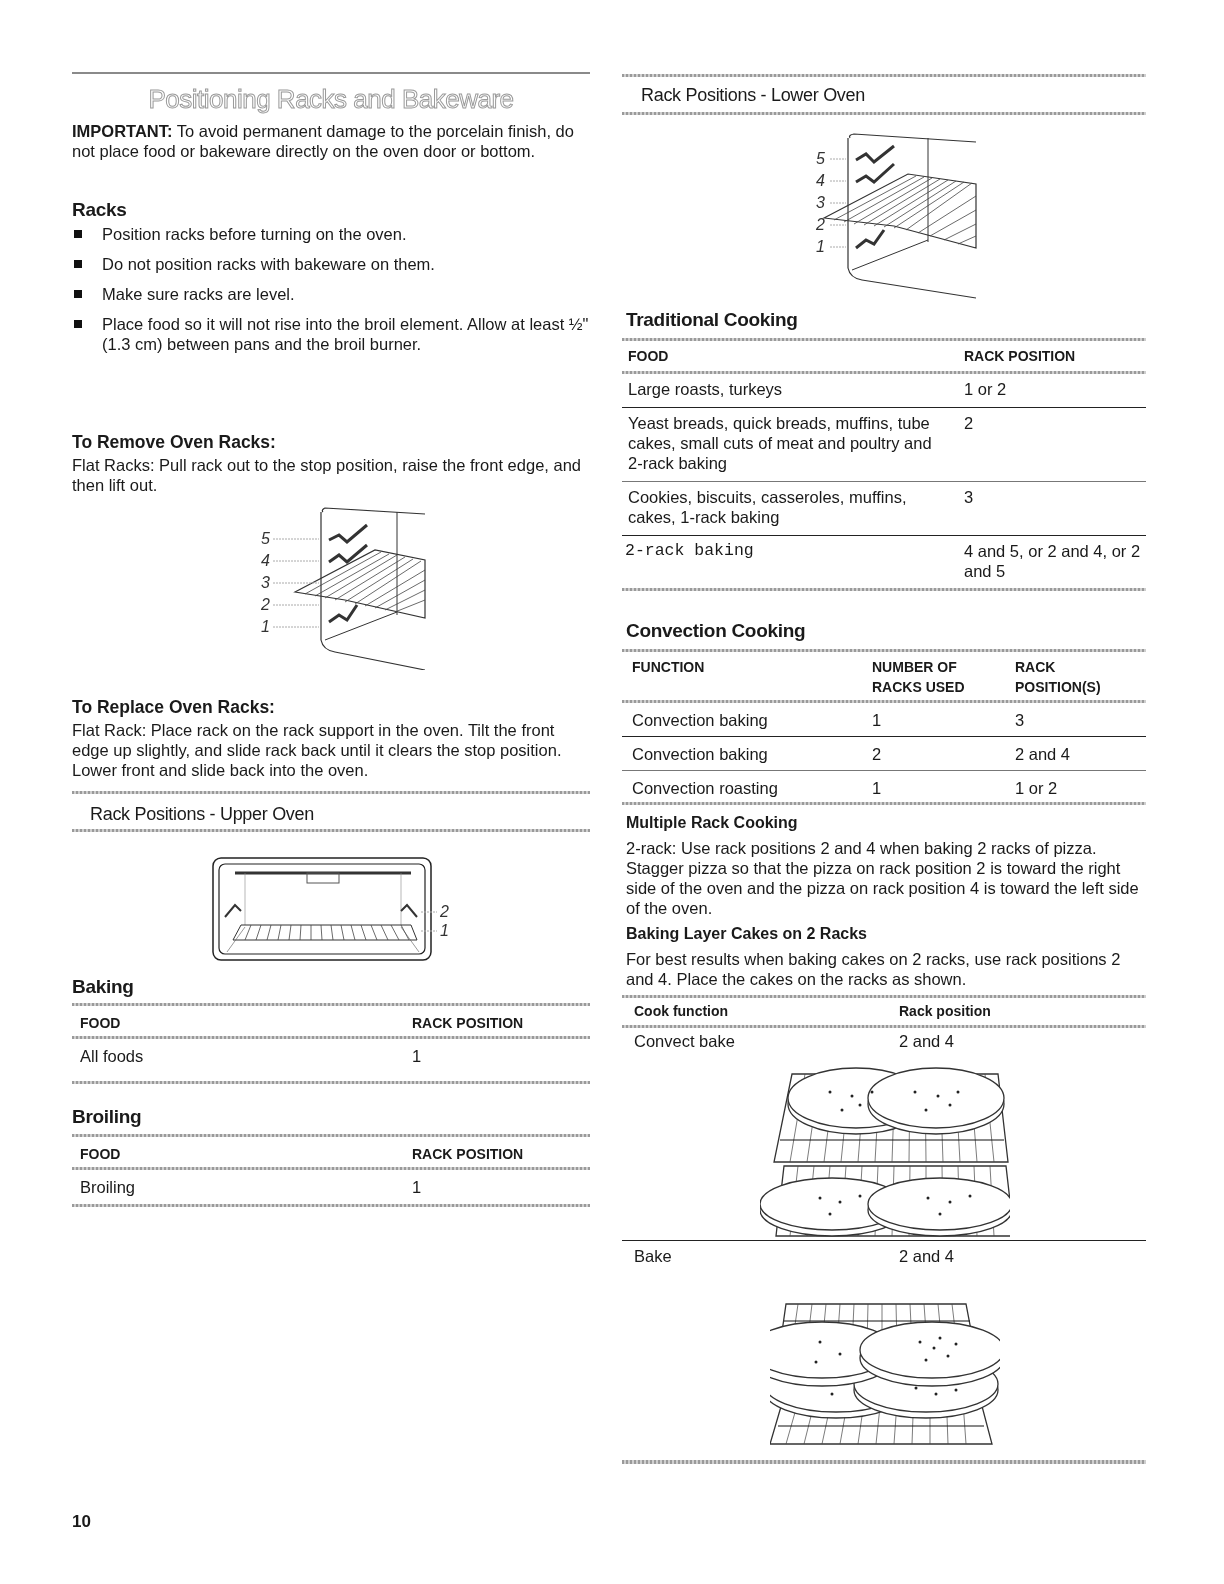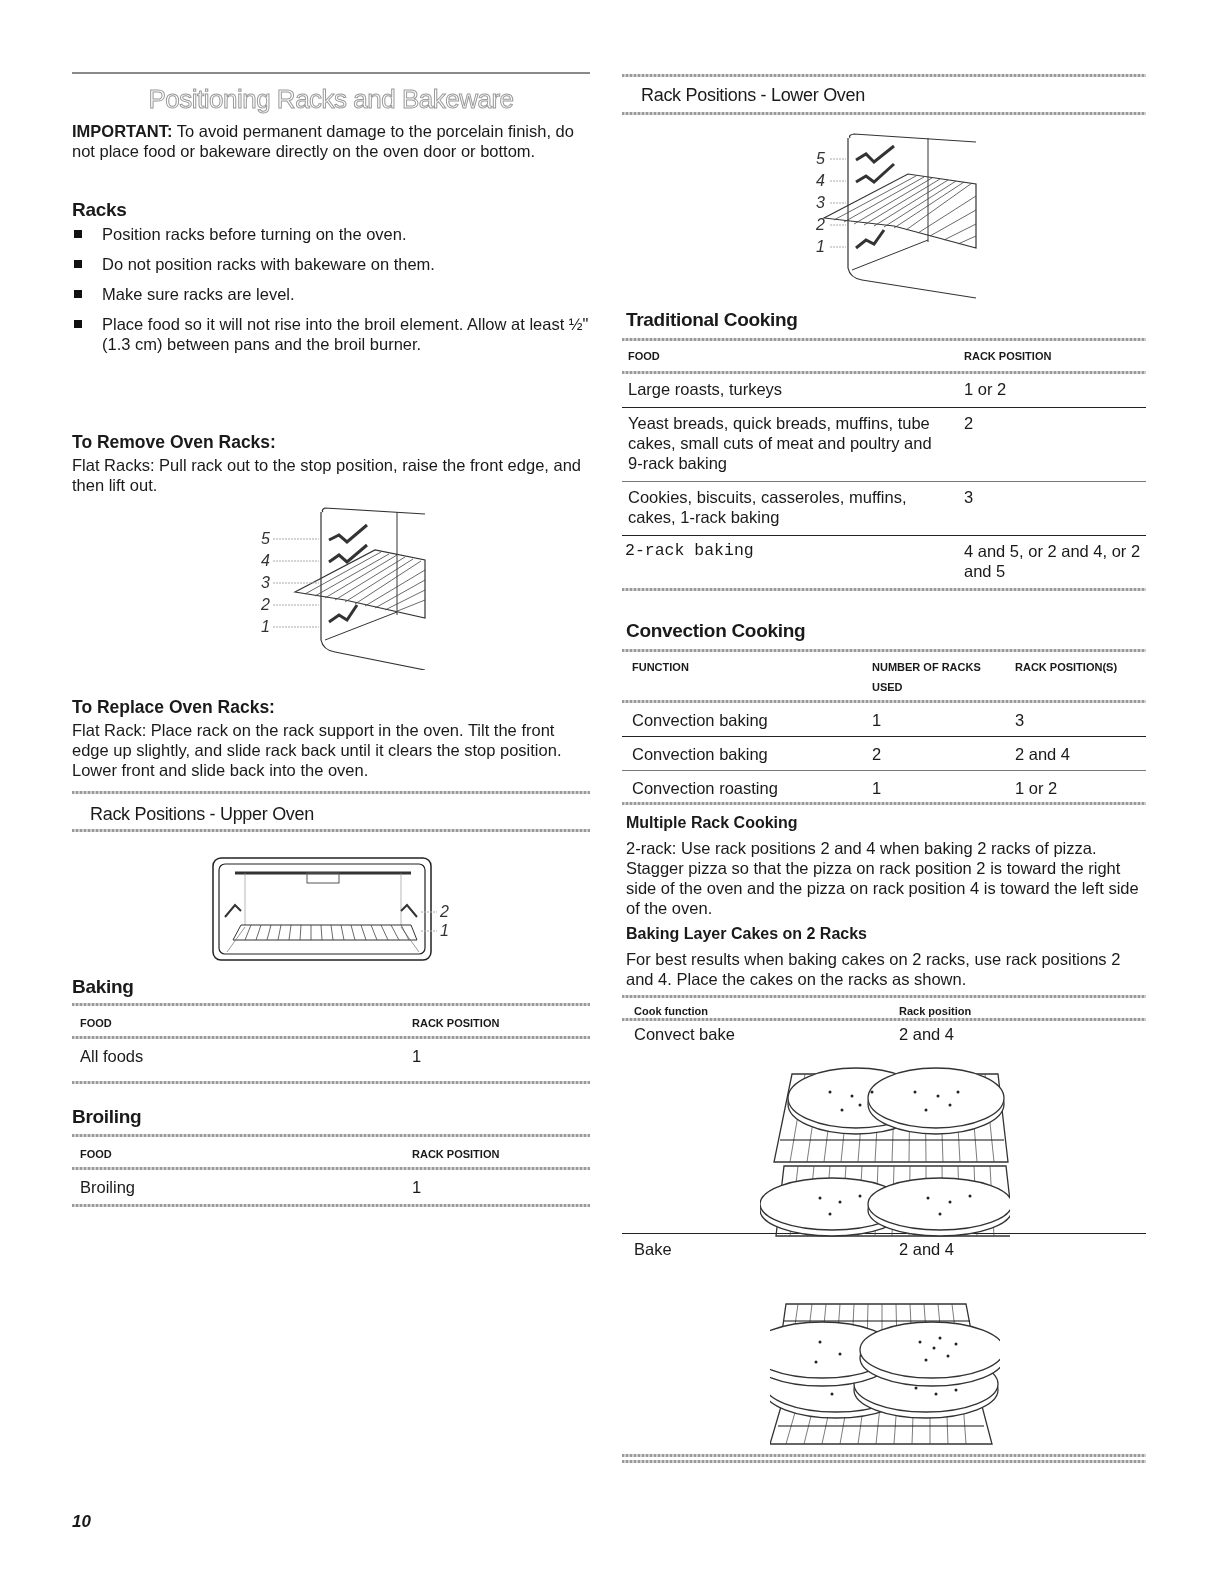--- a/index.html
+++ b/index.html
@@ -11,21 +11,21 @@
   .solid-rule { height:1px; background:#222; }
   .top-rule { height:2px; background:#8a8a8a; }
   .page-title { font-size:26px; color:#fff; -webkit-text-stroke:1px #9a9a9a; text-align:center; letter-spacing:-0.5px; font-weight:normal; }
   .body-text { font-size:16.5px; line-height:20px; }
   .h2 { font-size:19px; font-weight:bold; letter-spacing:-0.3px; }
   .h3 { font-size:17.5px; font-weight:bold; }
   .h4 { font-size:16px; font-weight:bold; }
   .bullets { list-style:none; margin:0; padding:0; }
   .bullets li { position:relative; padding-left:30px; margin-bottom:10px; font-size:16.5px; line-height:20px; }
   .bullets li::before { content:""; position:absolute; left:2px; top:6px; width:8px; height:8px; background:#111; }
-  .th { font-size:11px; font-weight:bold; line-height:20px; }
+  .th { font-size:14px; font-weight:bold; line-height:20px; }
   .td { font-size:16.5px; line-height:20px; }
   .boxed-title { font-size:18px; font-weight:normal; letter-spacing:-0.3px; }
   svg text { font-family:"Liberation Sans", sans-serif; font-style:italic; }
 </style>
 </head>
 <body>
 
 <div class="abs col-left top-rule" style="top:72px;"></div>
 <div class="abs col-left page-title" style="top:84px;">Positioning Racks and Bakeware</div>
 
@@ -145,21 +145,21 @@
     <span class="th abs" style="left:340px; top:7px;">RACK POSITION</span>
   </div>
   <div class="gray-rule"></div>
   <div style="position:relative; height:34px;">
     <span class="td abs" style="left:8px; top:7px;">Broiling</span>
     <span class="td abs" style="left:340px; top:7px;">1</span>
   </div>
   <div class="gray-rule"></div>
 </div>
 
-<div class="abs" style="left:72px; top:1512px; font-size:17px; font-weight:bold;font-style:italic;">10</div>
+<div class="abs" style="left:72px; top:1512px; font-size:17px; font-weight:bold;">10</div>
 
 <div class="abs col-right gray-rule" style="top:74px;"></div>
 <div class="abs boxed-title" style="left:641px; top:85px;">Rack Positions - Lower Oven</div>
 <div class="abs col-right gray-rule" style="top:112px;"></div>
 
 <svg class="abs" style="left:810px; top:130px;" width="180" height="170">
   <path d="M40 8 Q38 5 44 4 L166 12" stroke="#333" fill="none" stroke-width="1.2"></path>
   <path d="M38 8 L38 138 Q40 148 52 150 L166 168" stroke="#333" fill="none" stroke-width="1.2"></path>
   <line x1="118" y1="8" x2="118" y2="112" stroke="#333" stroke-width="1"></line>
   <line x1="42" y1="140" x2="118" y2="110" stroke="#333" stroke-width="1"></line>
@@ -202,21 +202,21 @@
     <span class="th abs" style="left:6px; top:5px;">FOOD</span>
     <span class="th abs" style="left:342px; top:5px;">RACK POSITION</span>
   </div>
   <div class="gray-rule"></div>
   <div style="position:relative; height:33px;">
     <span class="td abs" style="left:6px; top:5px; width:320px;">Large roasts, turkeys</span>
     <span class="td abs" style="left:342px; top:5px;">1 or 2</span>
   </div>
   <div class="solid-rule"></div>
   <div style="position:relative; height:73px;">
-    <span class="td abs" style="left:6px; top:5px; width:320px;">Yeast breads, quick breads, muffins, tube cakes, small cuts of meat and poultry and 9-rack baking</span>
+    <span class="td abs" style="left:6px; top:5px; width:320px;">Yeast breads, quick breads, muffins, tube cakes, small cuts of meat and poultry and 2-rack baking</span>
     <span class="td abs" style="left:342px; top:5px;">2</span>
   </div>
   <div class="solid-rule" style="background:#777;"></div>
   <div style="position:relative; height:53px;">
     <span class="td abs" style="left:6px; top:5px; width:320px;">Cookies, biscuits, casseroles, muffins, cakes, 1-rack baking</span>
     <span class="td abs" style="left:342px; top:5px;">3</span>
   </div>
   <div class="solid-rule"></div>
   <div style="position:relative; height:52px;">
     <span class="td abs" style="left:3px; top:5px; width:320px;font-family:Liberation Mono, monospace;">2-rack baking</span>
@@ -255,21 +255,21 @@
 </div>
 
 <div class="abs col-right h4" style="top:814px; left:626px;">Multiple Rack Cooking</div>
 <div class="abs col-right body-text" style="top:838px; left:626px;">2-rack: Use rack positions 2 and 4 when baking 2 racks of pizza. Stagger pizza so that the pizza on rack position 2 is toward the right side of the oven and the pizza on rack position 4 is toward the left side of the oven.</div>
 
 <div class="abs col-right h4" style="top:925px; left:626px;">Baking Layer Cakes on 2 Racks</div>
 <div class="abs col-right body-text" style="top:949px; left:626px;">For best results when baking cakes on 2 racks, use rack positions 2 and 4. Place the cakes on the racks as shown.</div>
 
 <div class="abs col-right" style="top:995px;">
   <div class="gray-rule"></div>
-  <div style="position:relative; height:20px;">
+  <div style="position:relative; height:27px;">
     <span class="th abs" style="left:12px; top:3px;">Cook function</span>
     <span class="th abs" style="left:277px; top:3px;">Rack position</span>
   </div>
   <div class="gray-rule"></div>
   <div style="position:relative; height:212px;">
     <span class="td abs" style="left:12px; top:3px;">Convect bake</span>
     <span class="td abs" style="left:277px; top:3px;">2 and 4</span>
   </div>
   <div class="solid-rule"></div>
   <div style="position:relative; height:220px;">

